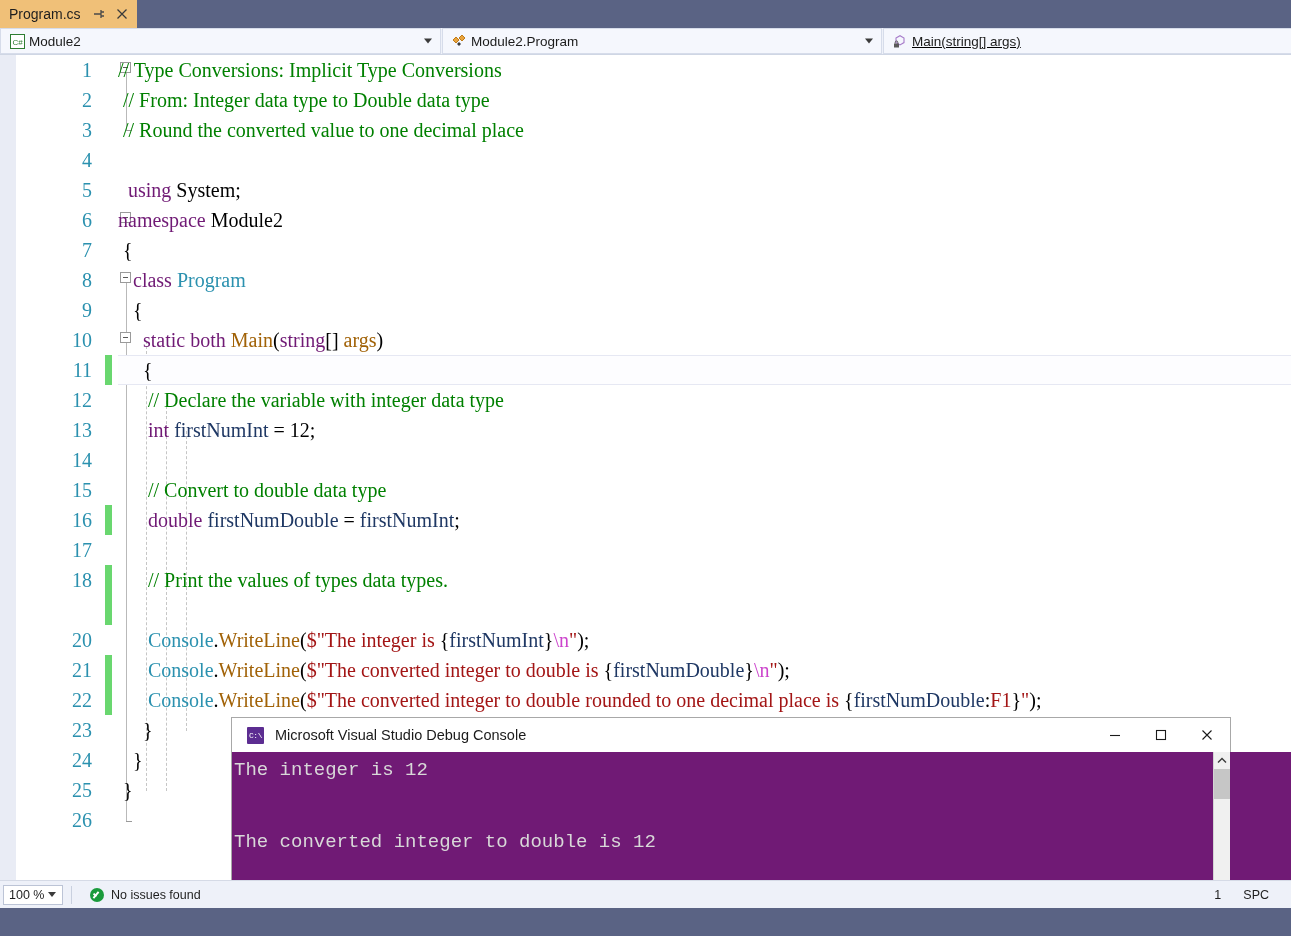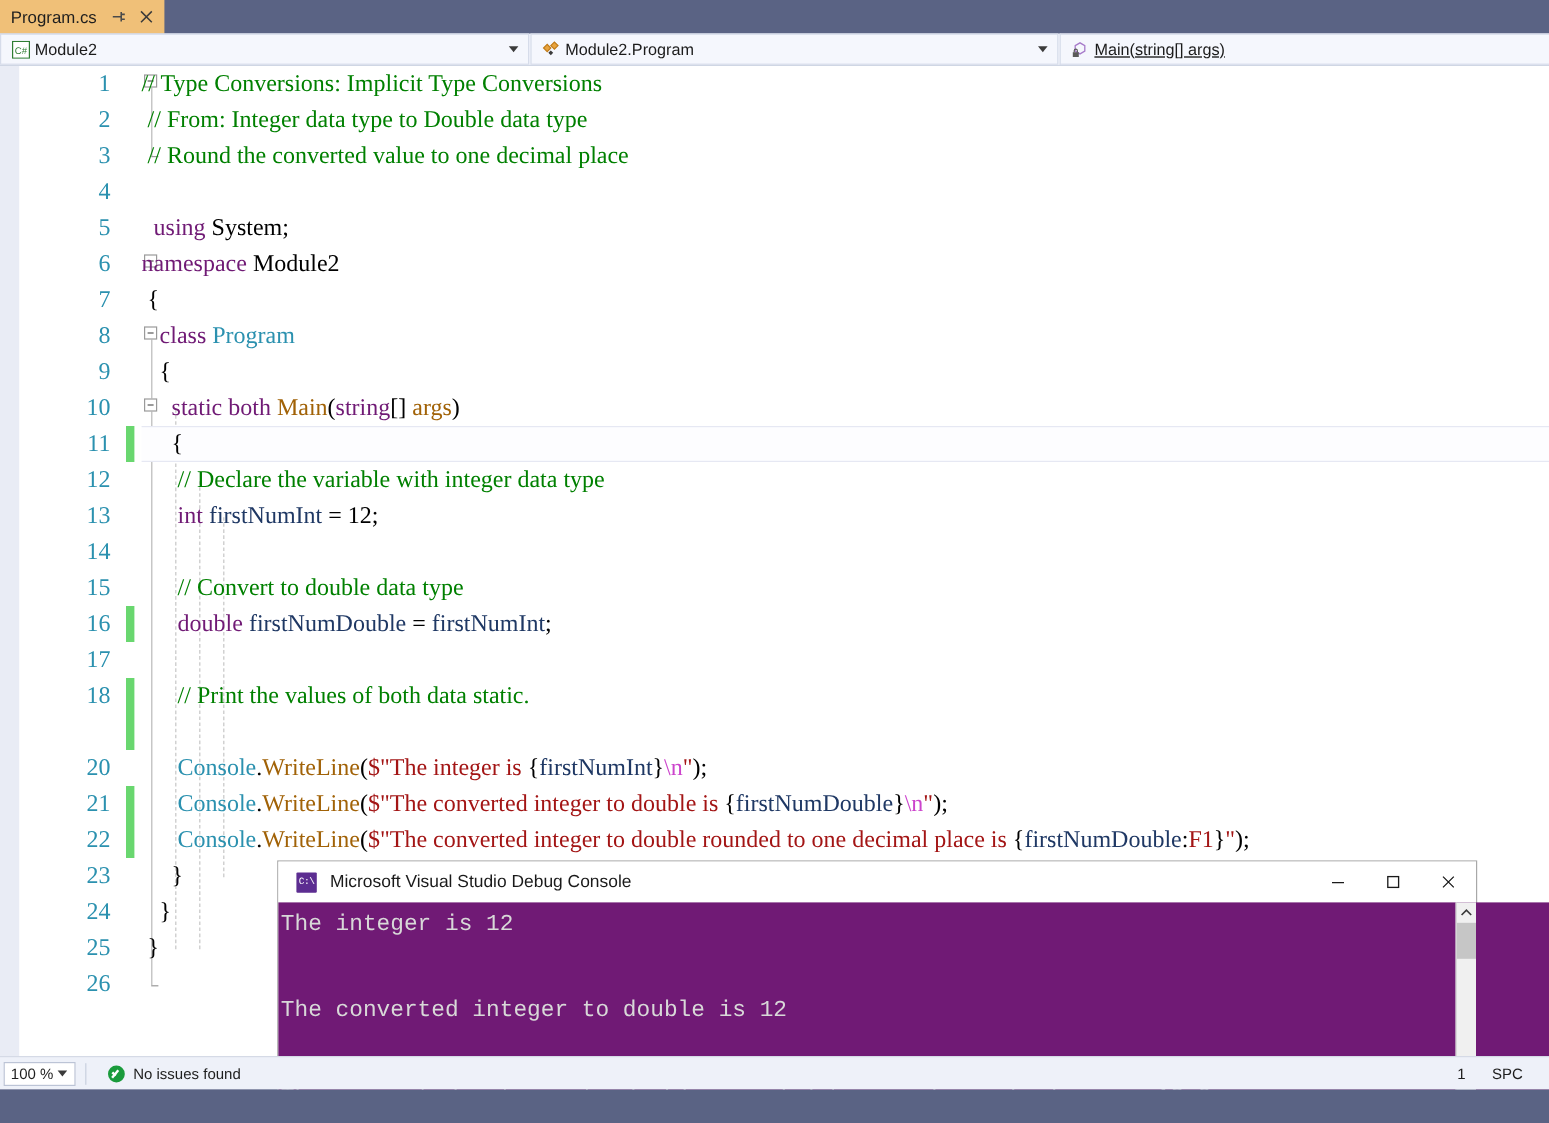--- a/index.html
+++ b/index.html
@@ -258,21 +258,21 @@
         <div class="line" style="top: 450px;">
           <span class="lineno">16</span>
           <span class="codetext"><span class="t-plain">      </span><span class="t-kw">double</span><span class="t-plain"> </span><span class="t-ident">firstNumDouble</span><span class="t-plain"> = </span><span class="t-ident">firstNumInt</span><span class="t-plain">;</span></span>
         </div>
         <div class="line" style="top: 480px;">
           <span class="lineno">17</span>
           <span class="codetext"></span>
         </div>
         <div class="line" style="top: 510px;">
           <span class="lineno">18</span>
-          <span class="codetext"><span class="t-plain">      </span><span class="t-com">// Print the values of both data static.</span></span>
+          <span class="codetext"><span class="t-plain">      </span><span class="t-com">// Print the values of types data types.</span></span>
         </div>
         <div class="line" style="top: 570px;">
           <span class="lineno">20</span>
           <span class="codetext"><span class="t-plain">      </span><span class="t-cls">Console</span><span class="t-plain">.</span><span class="t-meth">WriteLine</span><span class="t-plain">(</span><span class="t-str">$"The integer is </span><span class="t-plain">{</span><span class="t-ident">firstNumInt</span><span class="t-plain">}</span><span class="t-esc">\n</span><span class="t-str">"</span><span class="t-plain">);</span></span>
         </div>
         <div class="line" style="top: 600px;">
           <span class="lineno">21</span>
           <span class="codetext"><span class="t-plain">      </span><span class="t-cls">Console</span><span class="t-plain">.</span><span class="t-meth">WriteLine</span><span class="t-plain">(</span><span class="t-str">$"The converted integer to double is </span><span class="t-plain">{</span><span class="t-ident">firstNumDouble</span><span class="t-plain">}</span><span class="t-esc">\n</span><span class="t-str">"</span><span class="t-plain">);</span></span>
         </div>
         <div class="line" style="top: 630px;">

